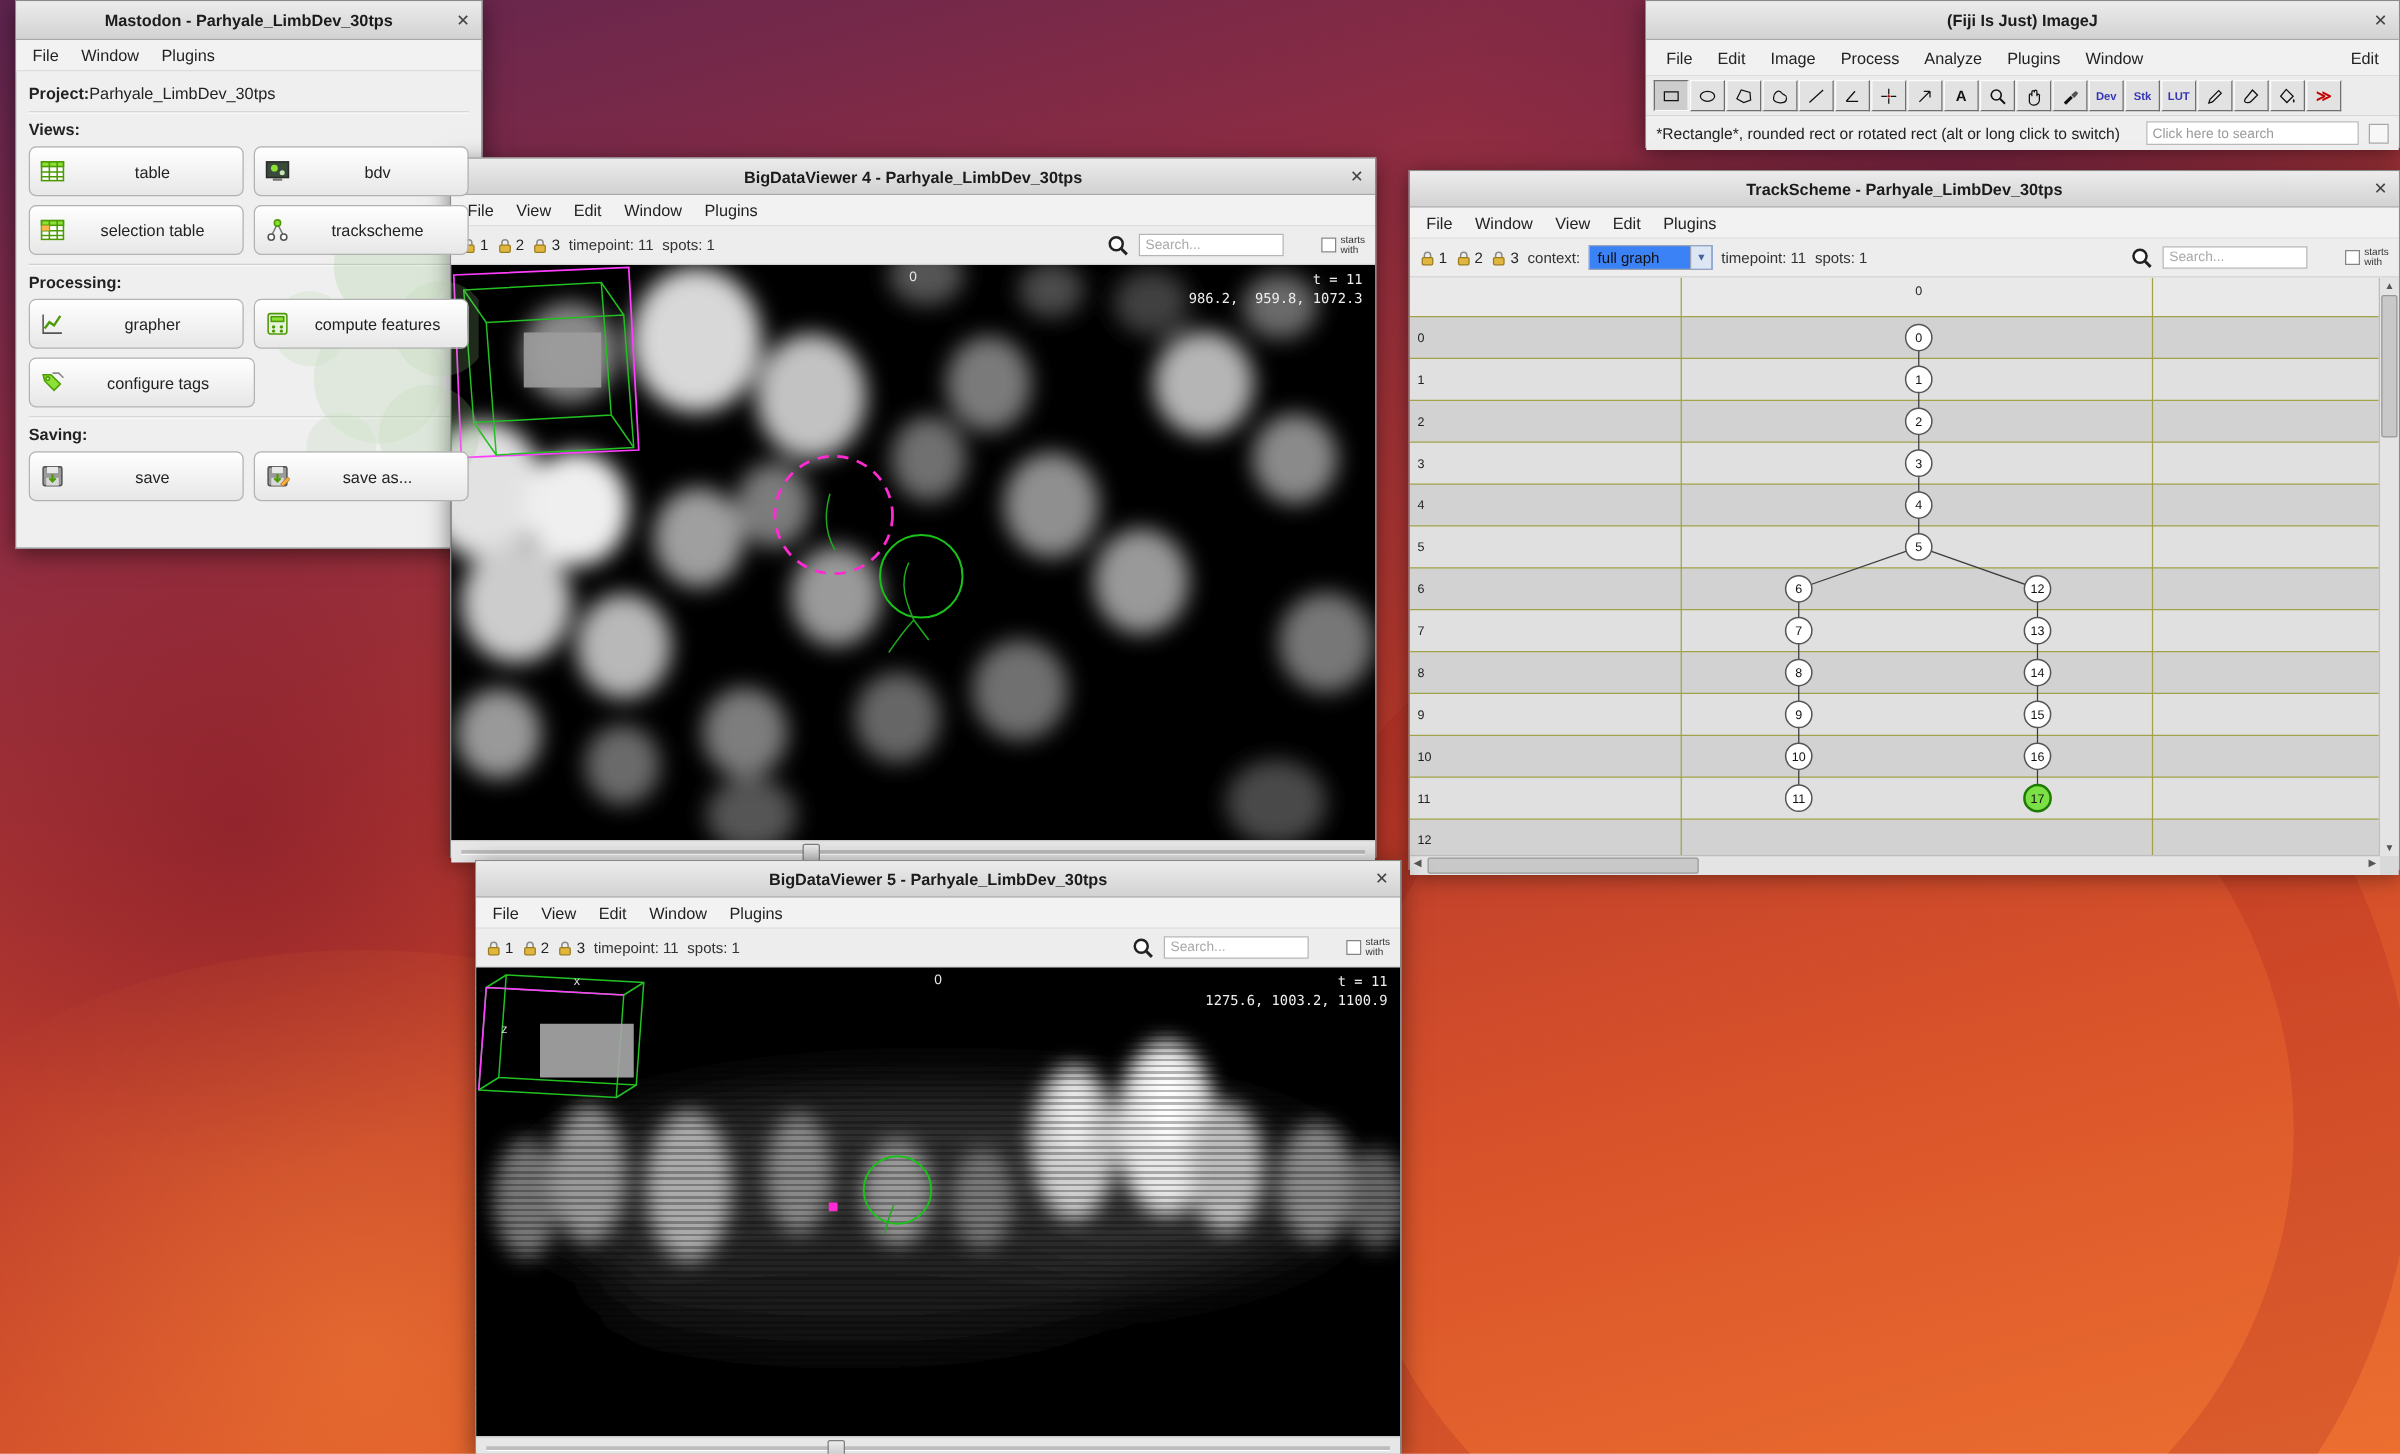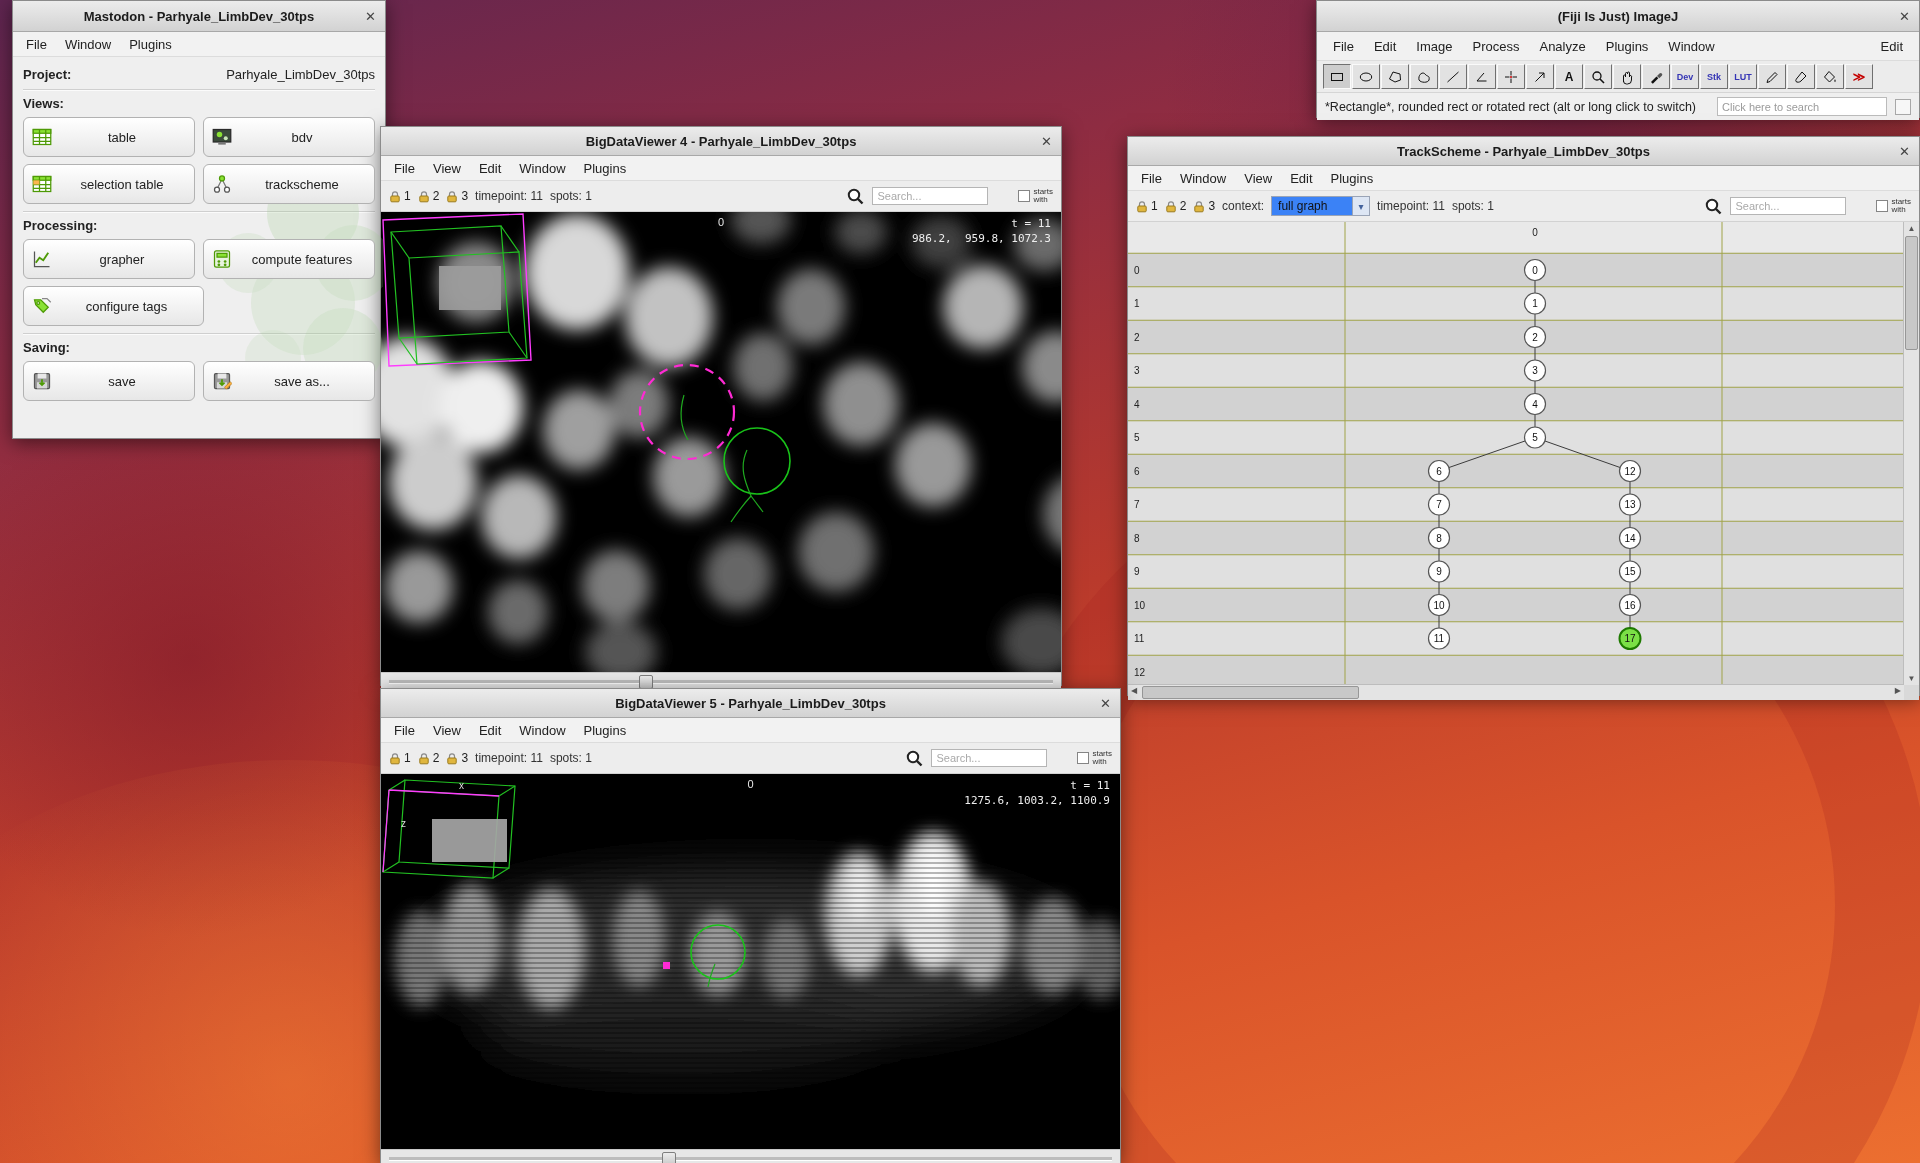--- a/index.html
+++ b/index.html
@@ -26,21 +26,21 @@
   .mag svg{width:19px;height:19px;display:block;}
   .tb-search{width:116px;height:18px;border:1px solid #b5b5b5;font-size:11px;padding:0 4px;font-family:inherit;background:#fff;box-sizing:border-box;}
   .tb-search::placeholder{color:#a9a9a9;}
   .sw{display:flex;align-items:center;gap:3px;padding-left:23px;}
   .cb{width:10px;height:10px;border:1px solid #858585;background:#fff;}
   .sw-lines{display:flex;flex-direction:column;font-size:8px;line-height:8px;color:#333;}
 
   
   #win-mastodon{left:12px;top:0;width:374px;height:439px;}
   .m-content{padding:8px 10px 0;position:relative;}
-  .m-row{display:flex;justify-content:space-between;align-items:center;margin:2px 0 7px;}
+  .m-row{display:flex;justify-content:flex-start;align-items:center;margin:2px 0 7px;}
   .m-sep{border-top:1px solid #cfcfcf;border-bottom:1px solid #fbfbfb;margin:3px 0 5px;}
   .m-label{font-weight:bold;margin:3px 0 6px;}
   .btn-row{display:flex;gap:8px;margin-bottom:7px;position:relative;z-index:2;}
   .btn{flex:1;height:40px;background:linear-gradient(#ffffff,#e7e7e7);border:1px solid #b2b2b2;border-radius:6px;display:flex;align-items:center;padding:0 8px;gap:6px;box-sizing:border-box;}
   .btn .blabel{flex:1;text-align:center;font-size:13px;color:#222;}
   .btn svg{width:20px;height:20px;flex:0 0 auto;}
   .ghost{flex:1;visibility:hidden;}
   .watermark{position:absolute;right:2px;top:96px;opacity:.45;z-index:1;}
 
   
@@ -54,21 +54,21 @@
   .tool svg{width:16px;height:16px;}
   .tool .tool-label{font-size:9px;font-weight:bold;color:#3535b5;}
   .tool.more .tool-label{color:#c40000;font-size:12px;}
   .ij-status{height:27px;display:flex;align-items:center;padding:0 8px;gap:8px;background:#efefef;}
   .ij-status .stext{flex:1;font-size:12.5px;color:#222;white-space:nowrap;overflow:hidden;}
   .ij-search{width:160px;height:17px;border:1px solid #bbb;font-size:11px;padding:0 4px;font-family:inherit;color:#666;}
   .ij-search::placeholder{color:#9b9b9b;}
   .minibox{width:14px;height:14px;border:1px solid #a8a8a8;background:#f7f7f7;}
 
   
-  #win-bdv4{left:380px;top:126px;width:682px;height:560px;}
+  #win-bdv4{left:360px;top:126px;width:741px;height:560px;}
   #win-bdv5{left:380px;top:688px;width:741px;height:475px;}
   .bdv-canvas{position:relative;background:#000;overflow:hidden;}
   #bdv4-canvas{height:460px;}
   #bdv5-canvas{height:375px;}
   .bdv-canvas svg{position:absolute;left:0;top:0;}
   .ov-source{position:absolute;top:4px;left:50%;transform:translateX(-50%);color:#e8e8e8;font-size:11px;}
   .ov-right{position:absolute;top:4px;right:10px;color:#eee;font-family:"DejaVu Sans Mono",monospace;font-size:11px;text-align:right;white-space:pre;line-height:15px;}
   .axis-label{position:absolute;color:#ddd;font-size:10px;}
   .scanlines{position:absolute;left:0;top:0;right:0;bottom:0;background:repeating-linear-gradient(180deg,rgba(0,0,0,0) 0 3px,rgba(0,0,0,.28) 3px 5px);}
   .slider{height:17px;background:#e7e7e7;position:relative;border-top:1px solid #c9c9c9;}

